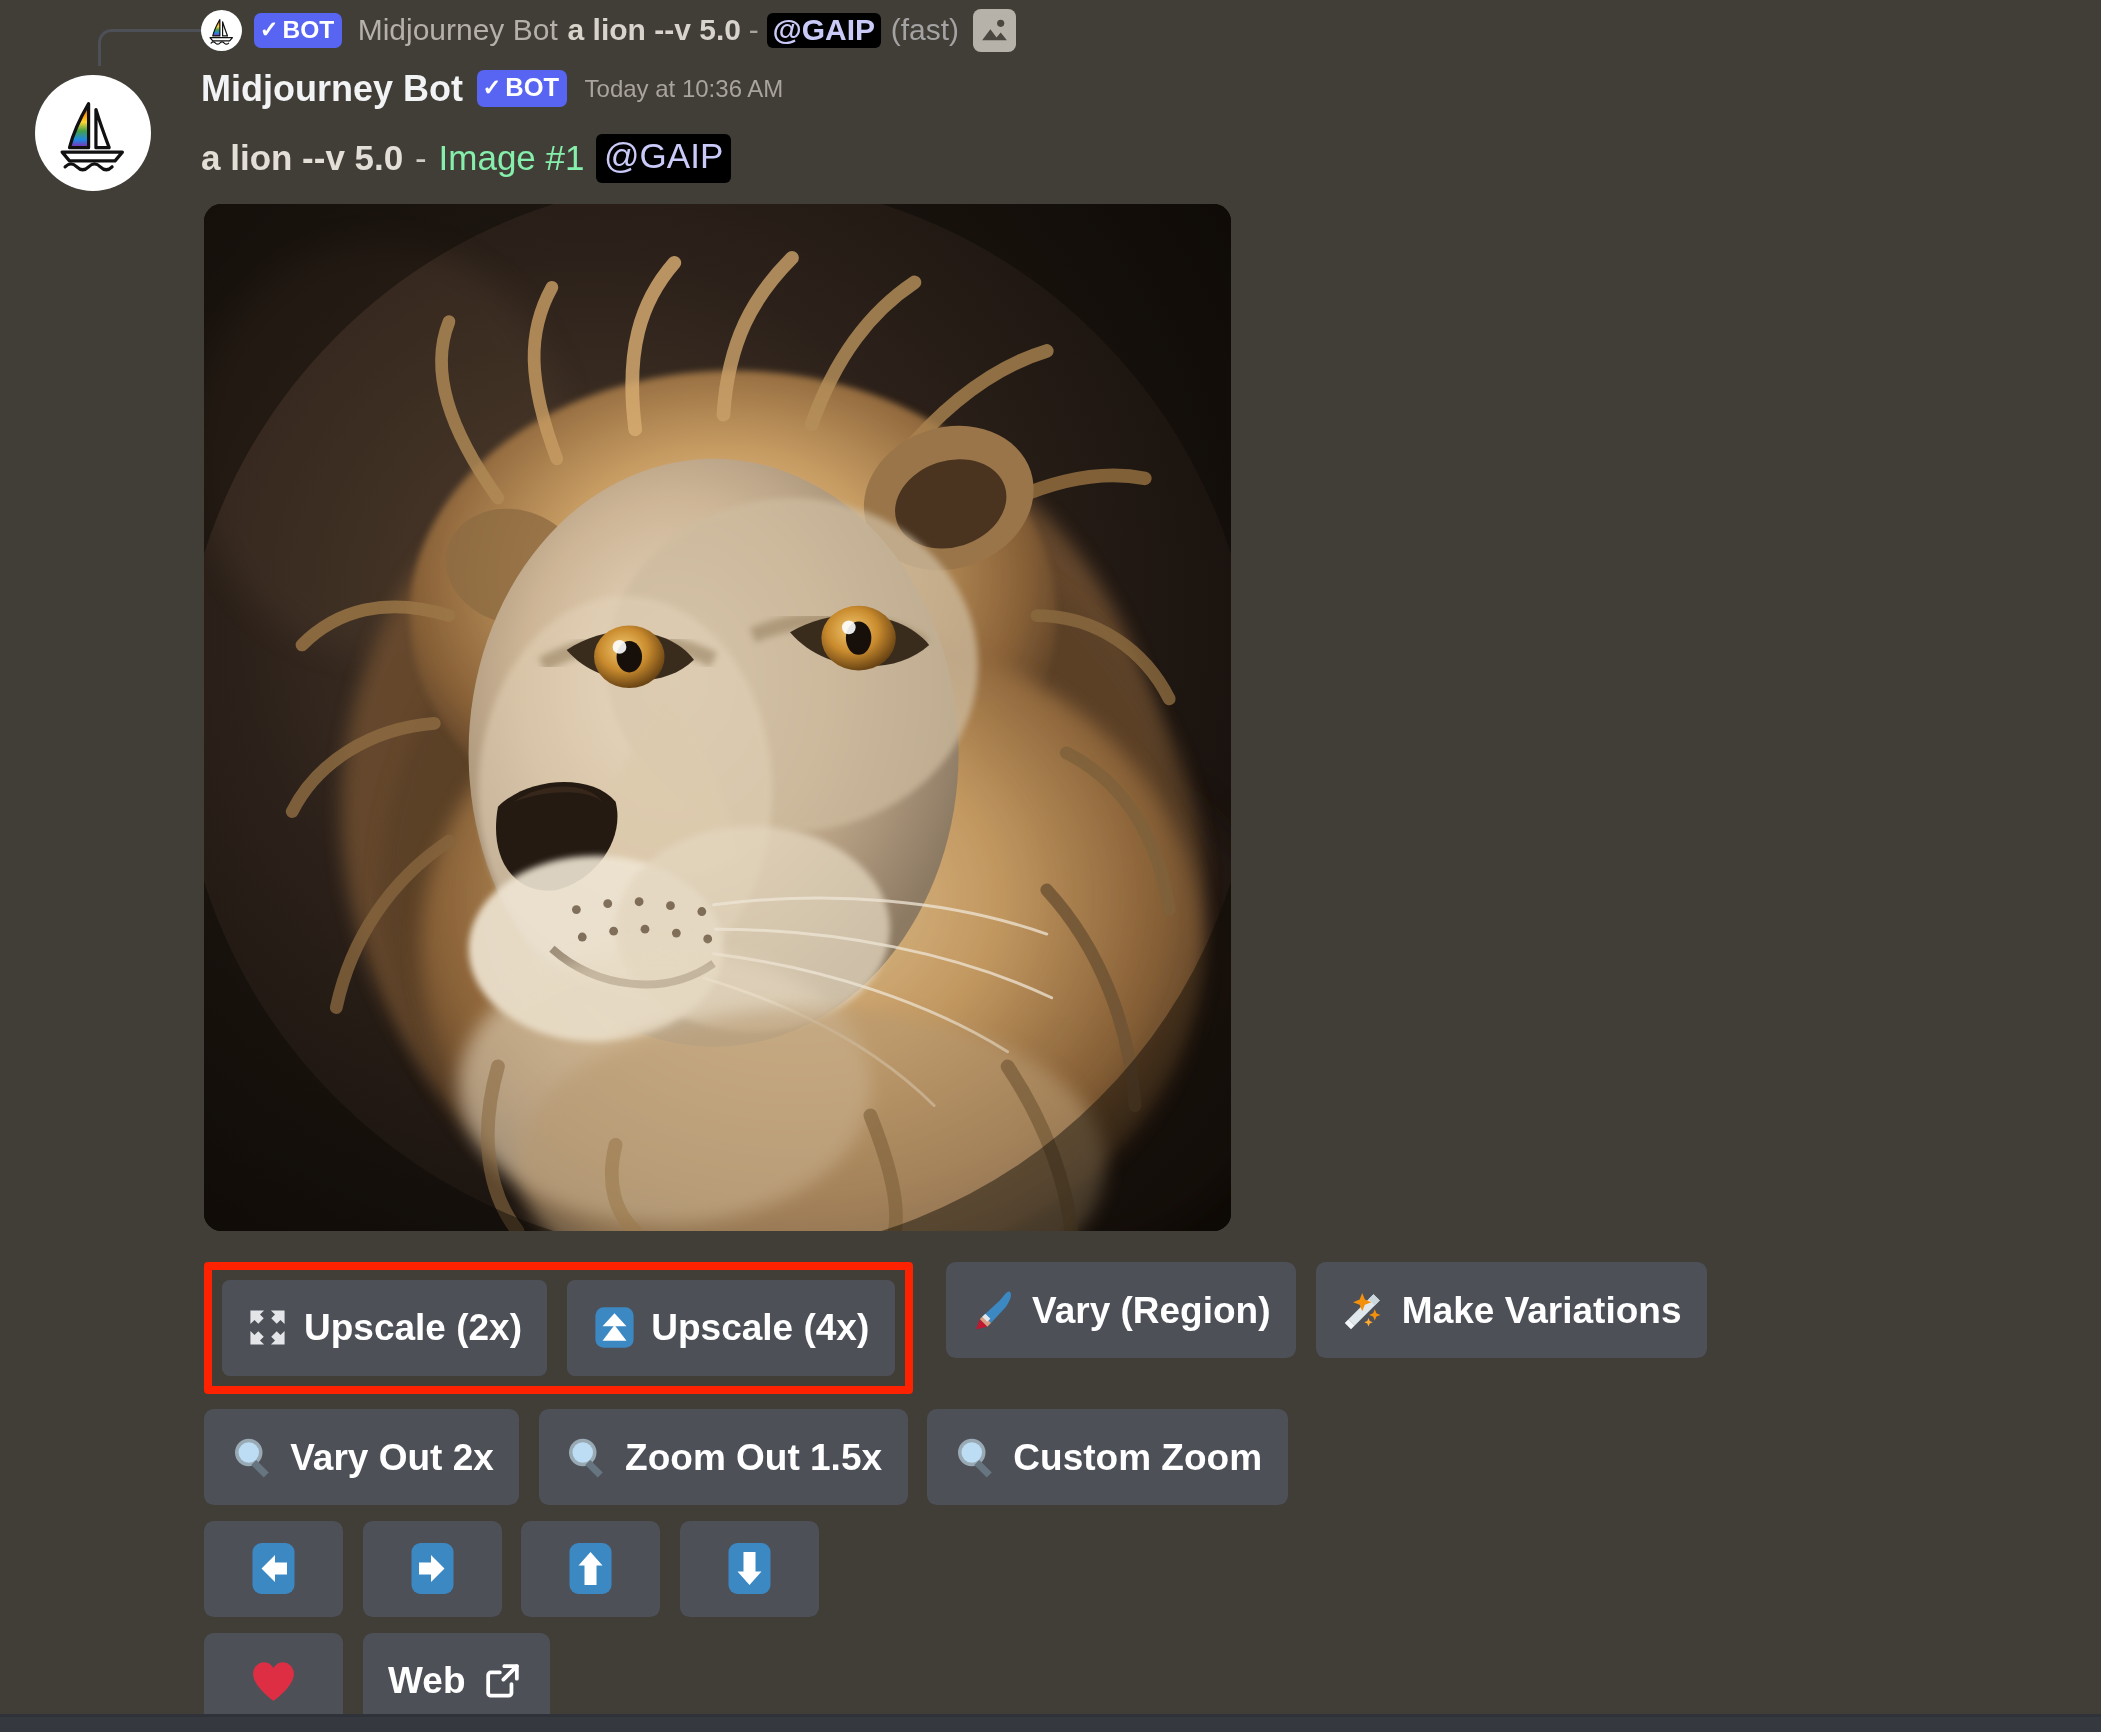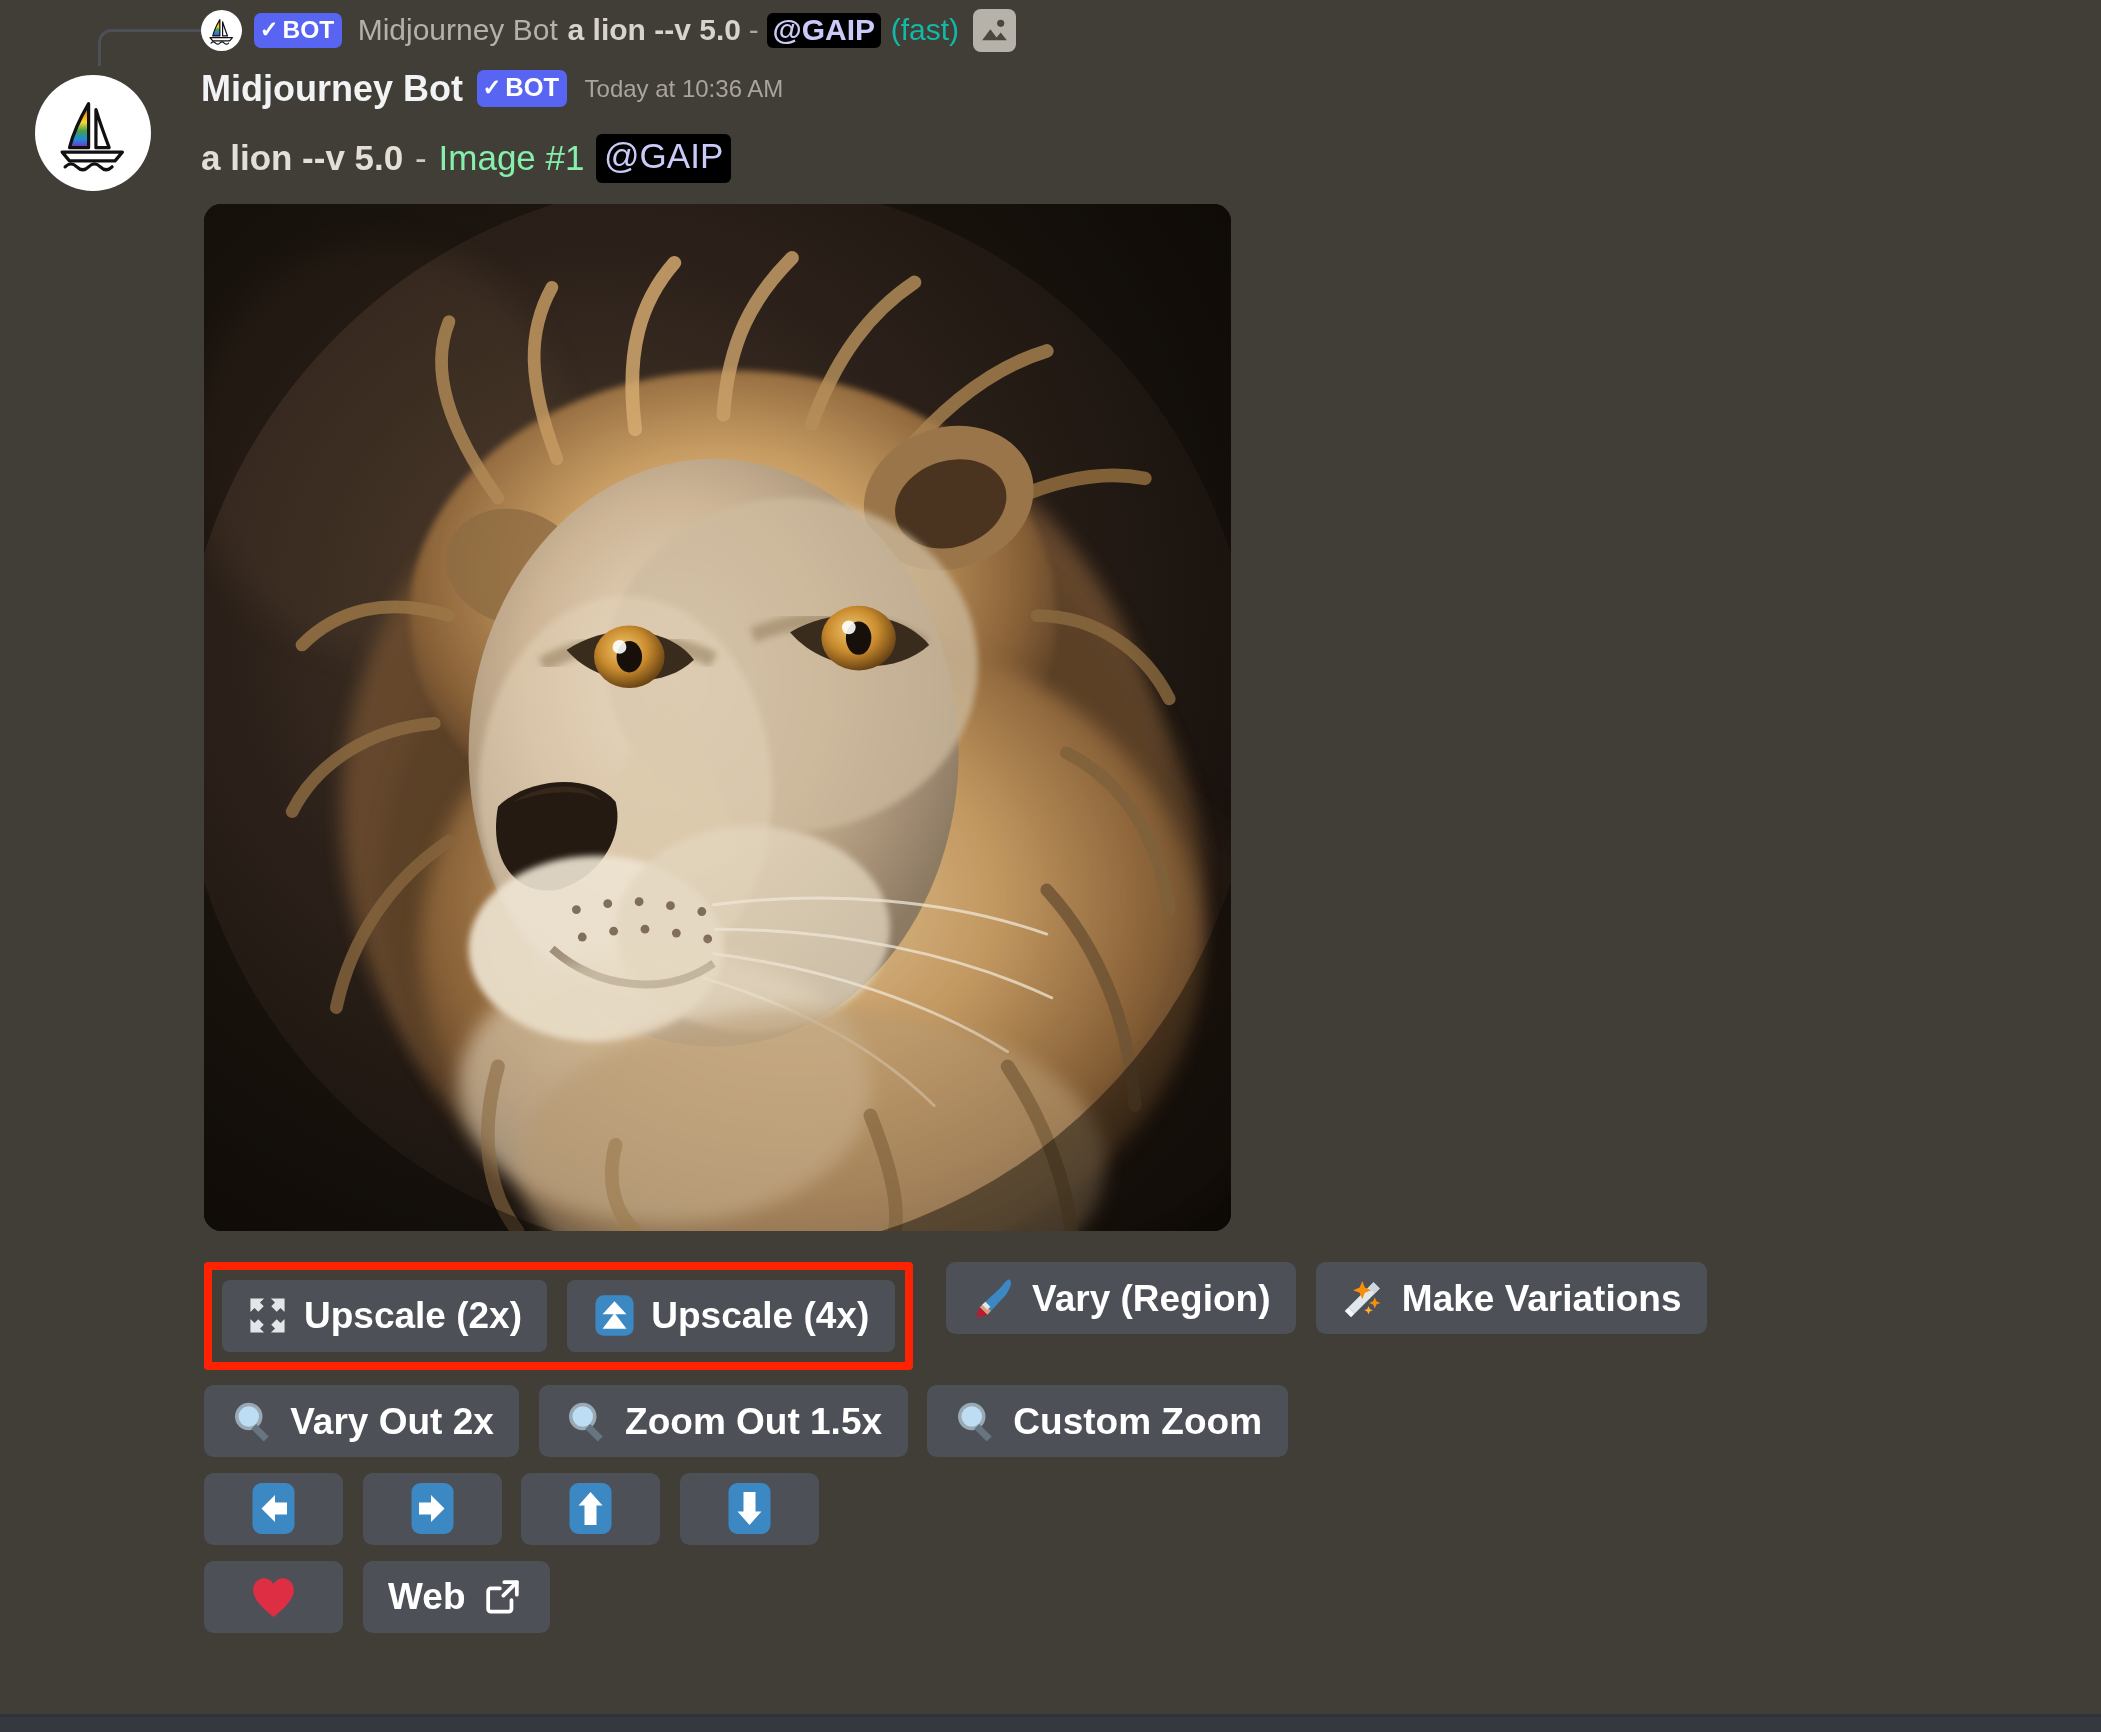--- a/index.html
+++ b/index.html
@@ -88,21 +88,21 @@
   .reply-text .bold-name { color: #b5b0a8; font-weight: normal; }
   .reply-text b { color: #d8d3cb; font-weight: bold; margin-left: 9.8px; }
   .reply-text .dash { color: #a9a49c; margin: 0 7.8px; }
   .mention {
     background: #000000;
     color: #c9caf7;
     border-radius: 5.9px;
     padding: 2px 5.9px 3.9px 5.9px;
     font-weight: bold;
   }
-  .reply-text .fast { margin-left: 9.8px; color: #14b8a6; }
+  .reply-text .fast { margin-left: 9.8px; color: #a3a3a3; }
 
   .attach-icon {
     margin-left: 13.7px;
     width: 43px; height: 43px;
     background: #b6b1a9;
     border-radius: 7.8px;
     display: flex;
     align-items: center;
     justify-content: center;
   }
@@ -194,21 +194,21 @@
     display: flex;
     align-items: flex-start;
     gap: 19.6px;
     margin-bottom: 15.7px;
   }
 
   .mj-btn {
     background: #4e5058;
     border: none;
     border-radius: 9.8px;
-    height: 72px;
+    height: 96px;
     min-width: 94px;
     padding: 0 25.5px;
     display: flex;
     align-items: center;
     justify-content: center;
     gap: 15.7px;
     color: #ffffff;
     font-family: "Liberation Sans", sans-serif;
     font-size: 37px;
     font-weight: bold;

